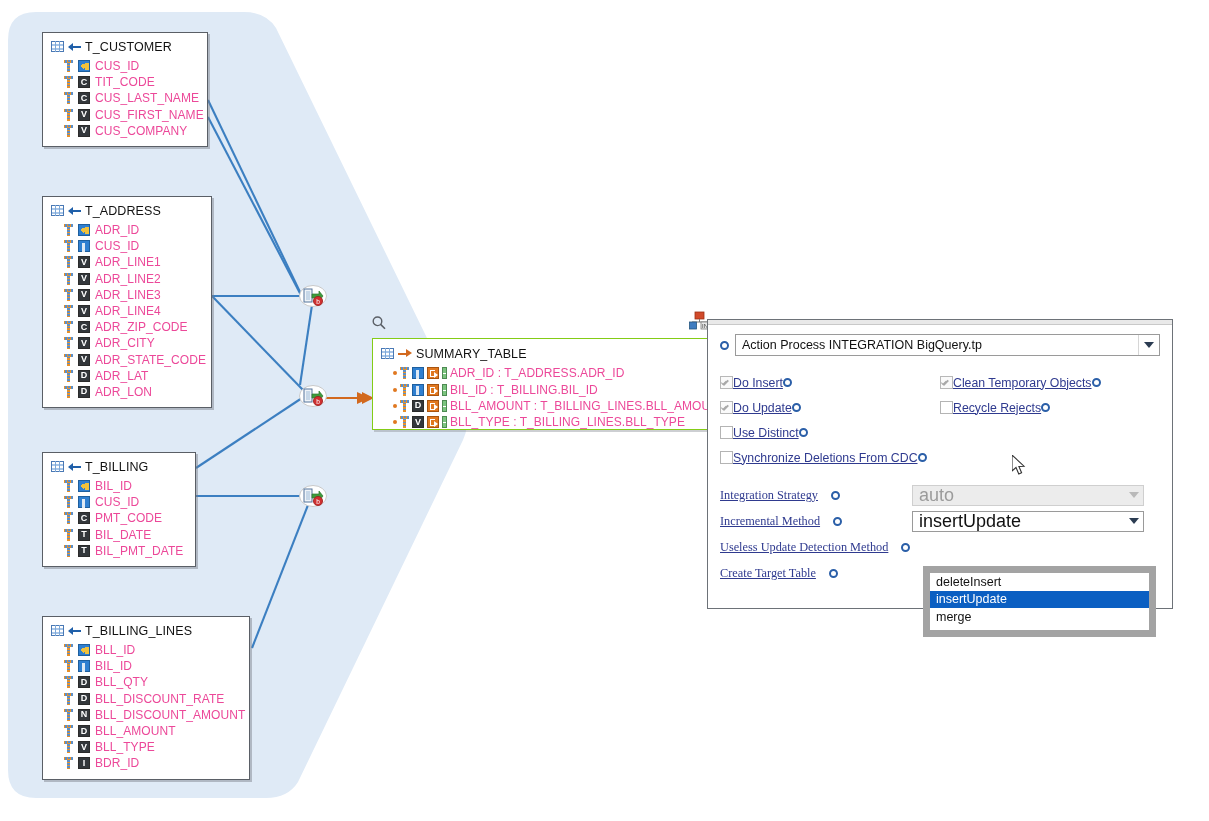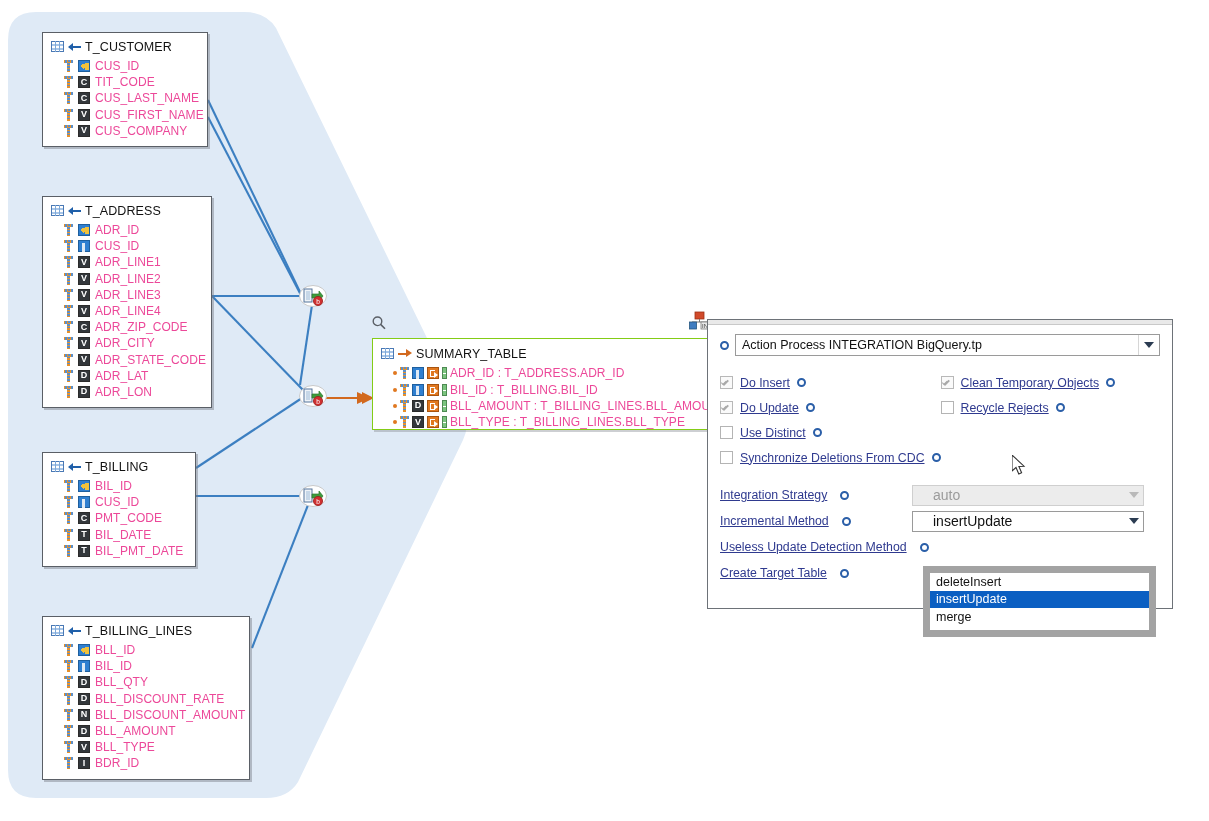--- a/index.html
+++ b/index.html
@@ -104,34 +104,34 @@
   .combo{
     flex:1;height:22px;border:1px solid #9a9a9a;background:#fff;display:flex;align-items:center;
     box-sizing:border-box;padding-left:6px;font-size:12.5px;color:#111;position:relative;
   }
   .combo .caret{position:absolute;right:0;top:0;bottom:0;width:20px;display:flex;align-items:center;justify-content:center;
      border-left:1px solid #d6d6d6;background:#fff;}
   .caret-gl{width:0;height:0;border-left:5px solid transparent;border-right:5px solid transparent;border-top:6px solid #2b3c52;}
 
   .checks{display:flex;margin-top:14px;}
   .checks-col{width:222px;}
-  .chk-row{display:flex;align-items:center;gap:7px;height:25px;}
+  .chk-row{display:flex;align-items:center;height:25px;}
   .cb{width:13px;height:13px;border:1px solid #b4b4b4;background:#fff;box-sizing:border-box;flex:0 0 auto;position:relative;}
   .cb.on{border-color:#b8b8b8;background:#fafafa;}
   .cb.on:after{content:"";position:absolute;left:2px;top:5px;width:4px;height:2px;border-left:1.6px solid #a9a9a9;border-bottom:1.6px solid #a9a9a9;
       transform:rotate(-45deg);transform-origin:left bottom;box-shadow:none;}
   .cb.on:before{content:"";position:absolute;left:3.2px;top:7.2px;width:7px;height:2px;background:#a9a9a9;transform:rotate(-45deg);transform-origin:left bottom;}
   .lnk{font-size:12.3px;color:#2f3a8f;text-decoration:underline;white-space:nowrap;cursor:pointer;}
 
   .fields{margin-top:12px;position:relative;}
   .fld-row{display:flex;align-items:center;height:26px;}
-  .fld-label{width:192px;display:flex;align-items:center;gap:13px;}
+  .fld-label{width:192px;display:flex;align-items:center;gap:13px;font-family:Liberation Serif, serif;}
   .sel{
     width:232px;height:21px;border:1px solid #9a9a9a;background:#fff;box-sizing:border-box;
-    display:flex;align-items:center;padding-left:20px;font-size:14px;color:#111;position:relative;
+    display:flex;align-items:center;padding-left:6px;font-size:18px;color:#111;position:relative;
   }
   .sel.disabled{background:#ececec;border-color:#cfcfcf;color:#9b9b9b;}
   .sel .caret{position:absolute;right:0;top:0;bottom:0;width:19px;display:flex;align-items:center;justify-content:center;}
   .sel.disabled .caret-gl{border-top-color:#b9b9b9;}
 
   
   #dd-list{
     position:absolute;left:203px;top:84px;width:233px;height:71px;background:#fff;border:7px solid #a3a3a3;
     box-sizing:border-box;z-index:9;
   }

